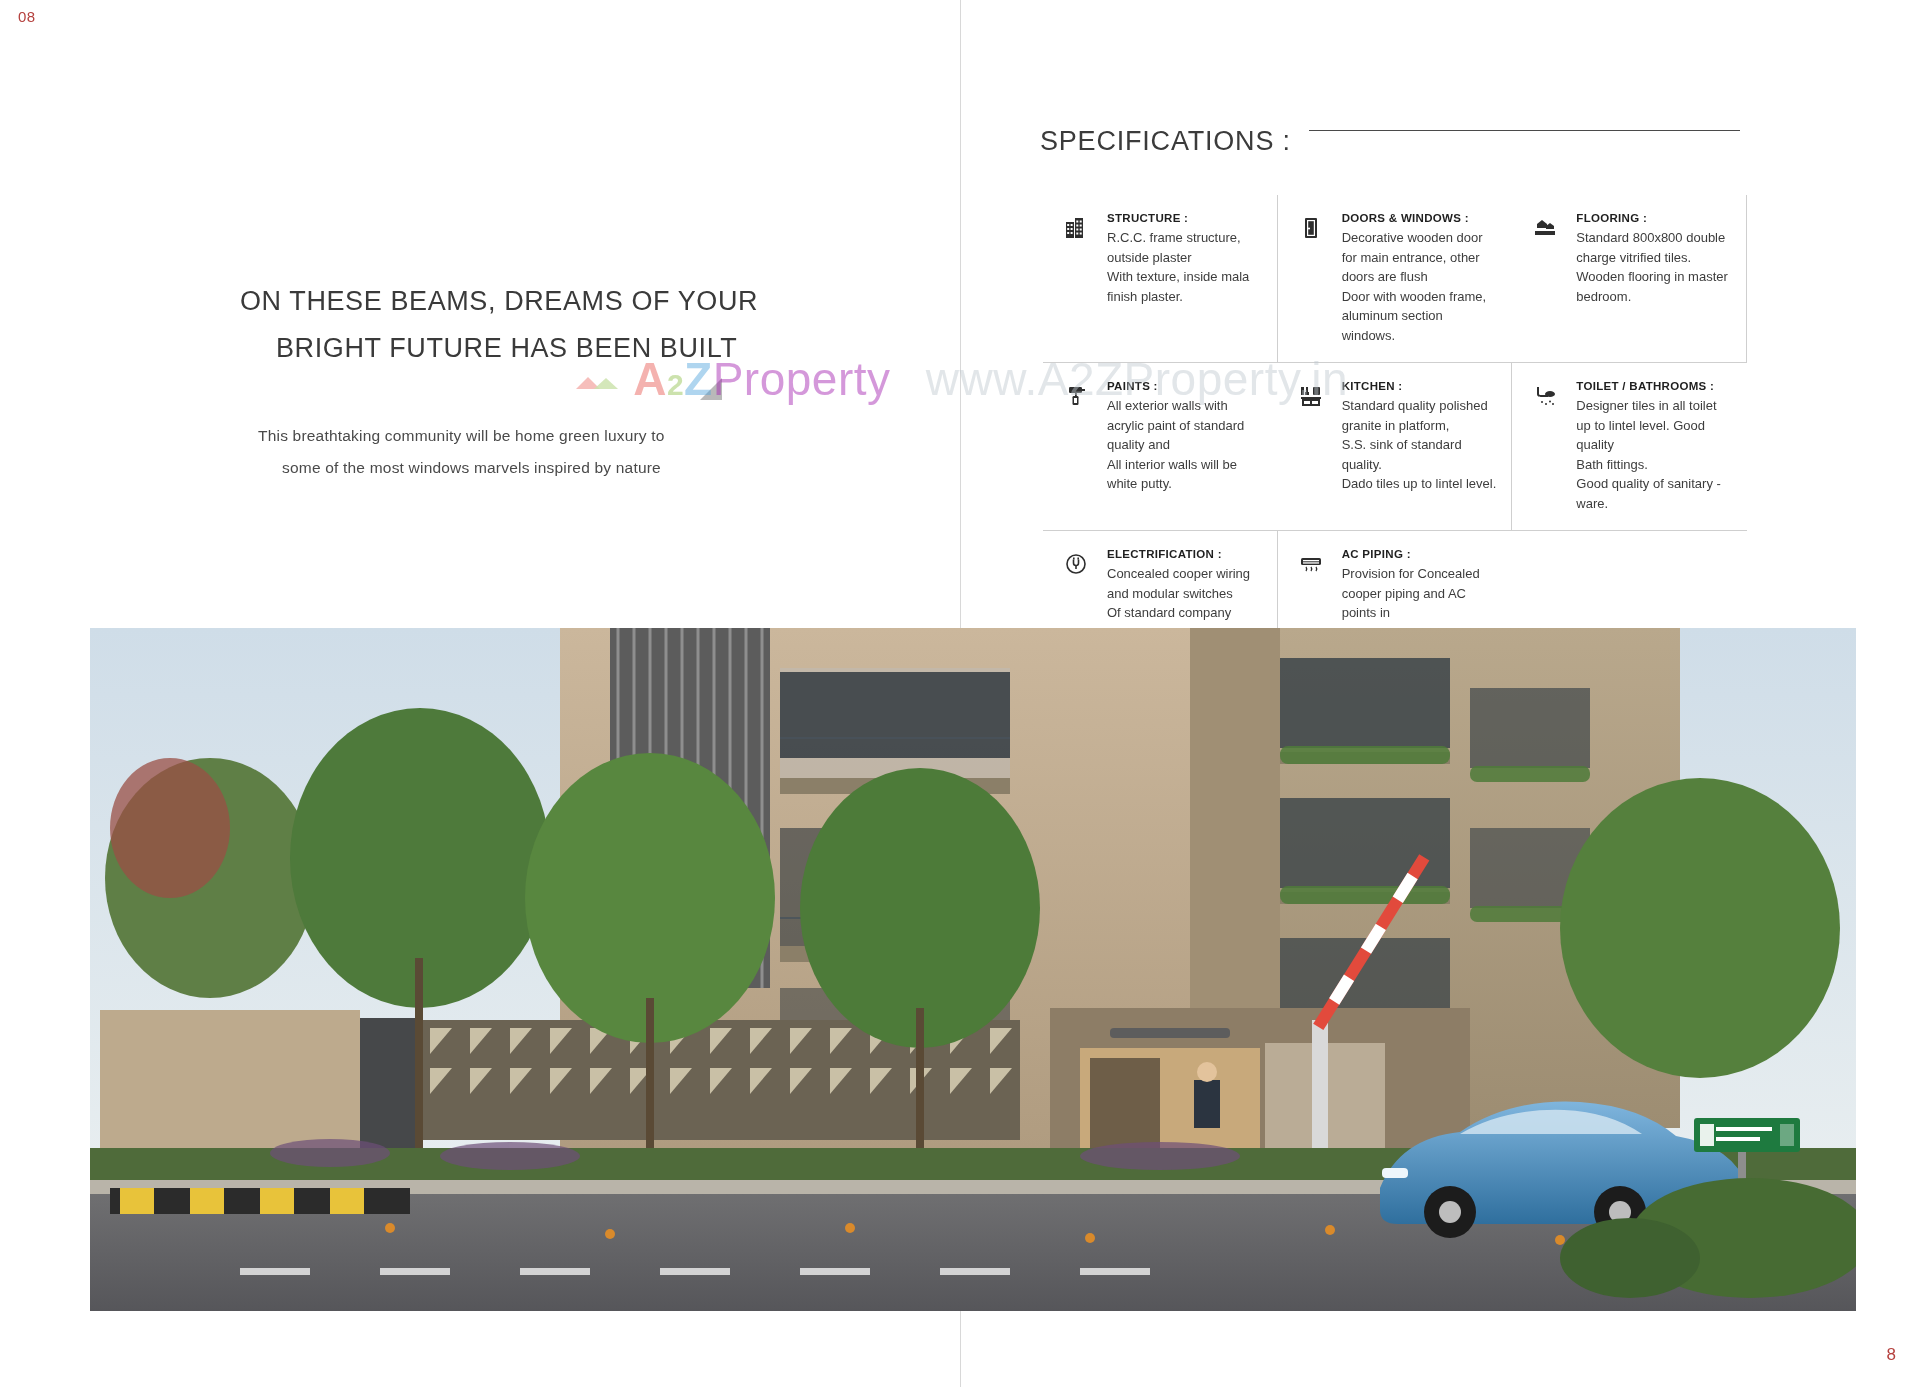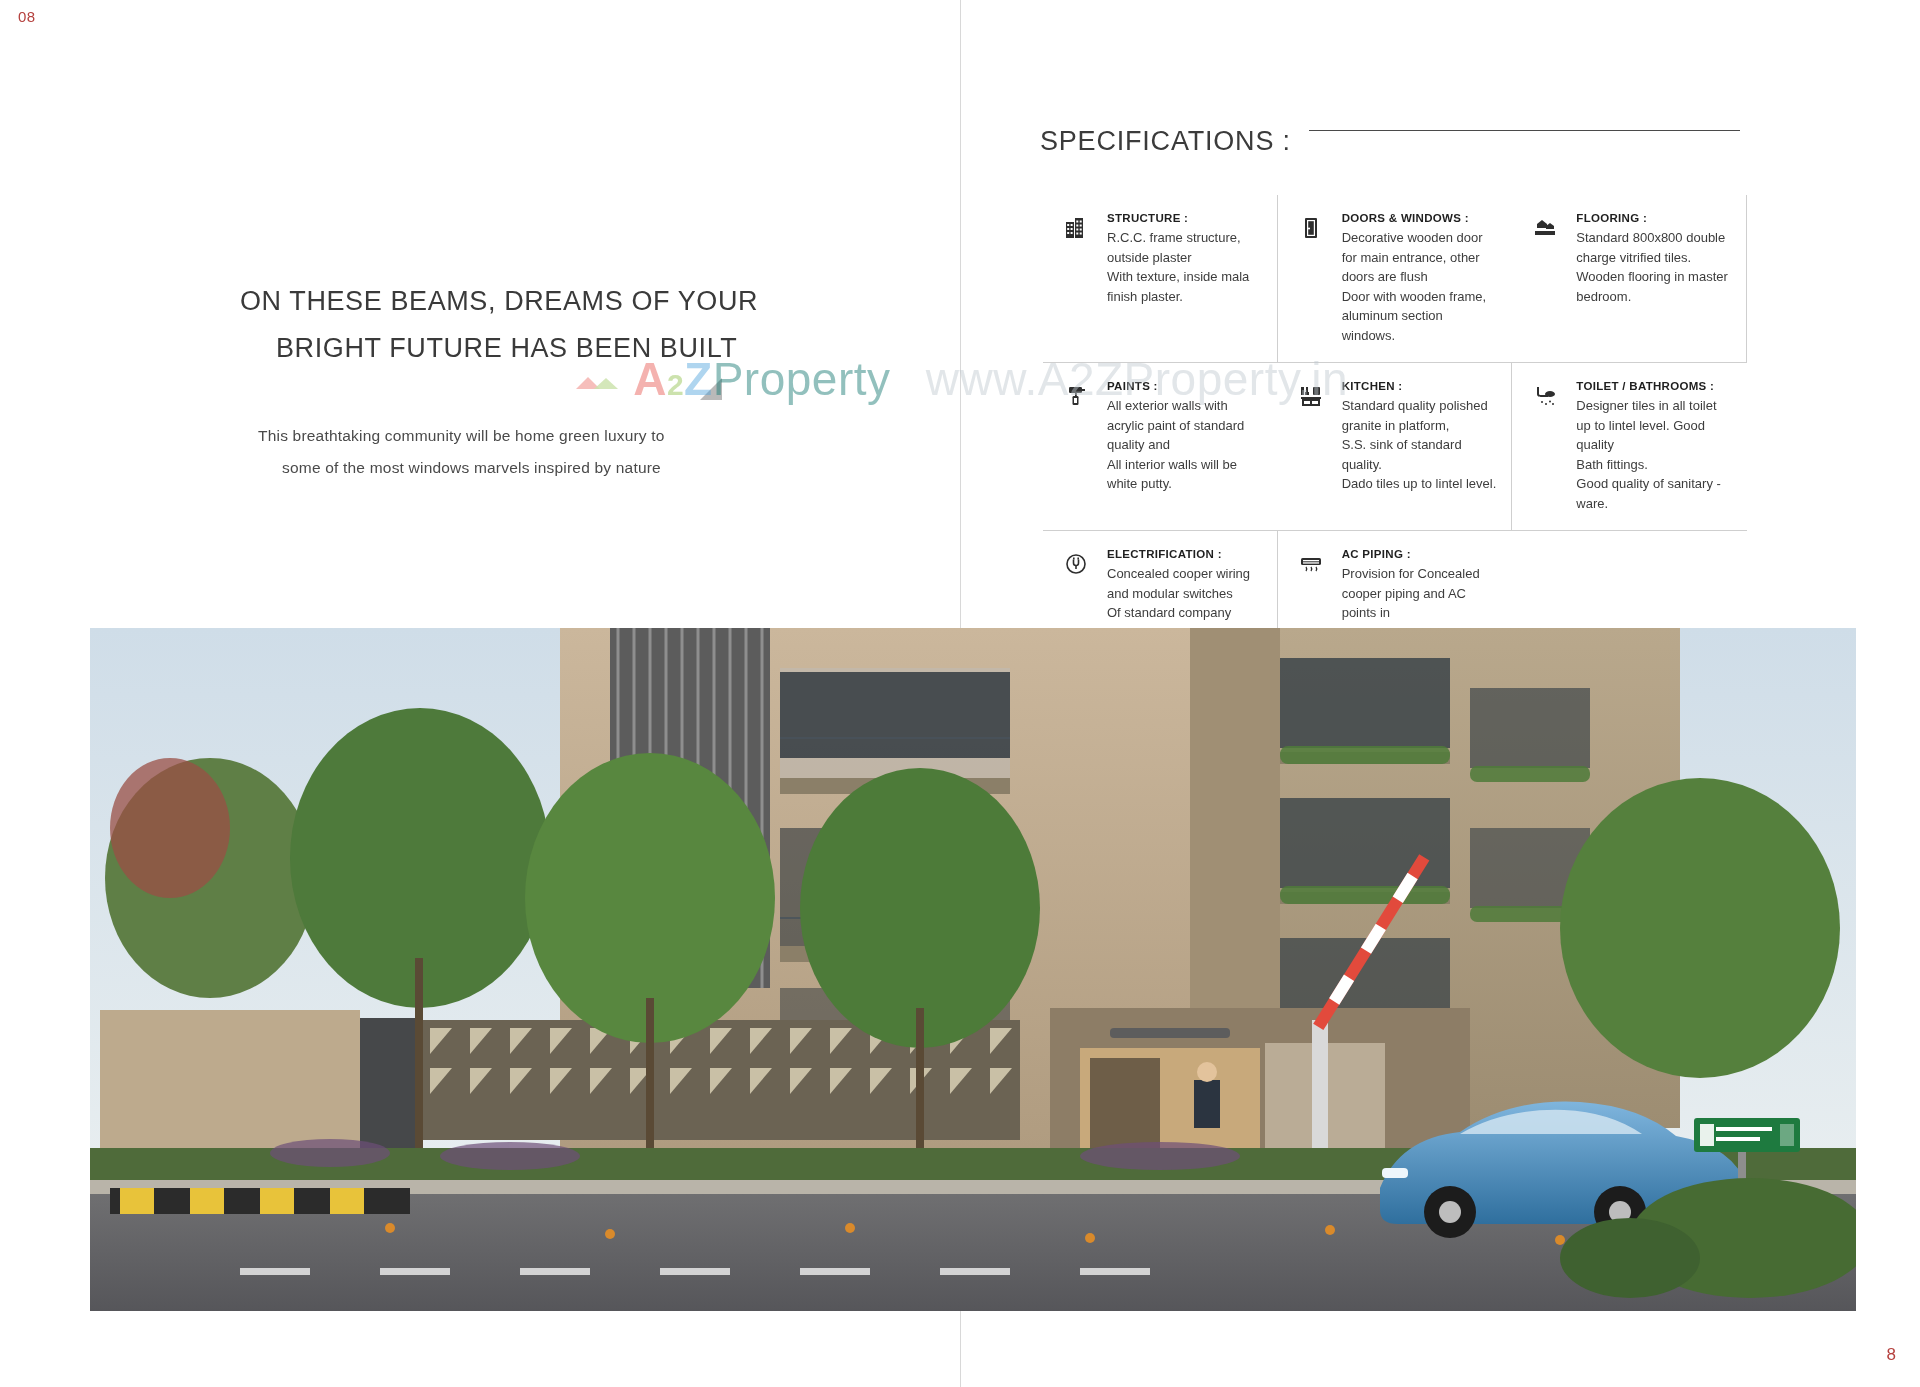--- a/index.html
+++ b/index.html
@@ -131,21 +131,21 @@
     pointer-events: none;
     z-index: 5;
     font-size: 46px;
     letter-spacing: .5px;
     white-space: nowrap;
     opacity: .45;
   }
   .wm-a { color: #e8574f; font-weight: bold; }
   .wm-2 { color: #8fc04b; font-weight: bold; font-size: 30px; }
   .wm-z { color: #4fa3dd; font-weight: bold; }
-  .wm-prop { color: #0f766e; }
+  .wm-prop { color: #a21caf; }
   .wm-url { color: #bfc8cf; margin-left: 22px; }
   .wm-roof {
     display: inline-block;
     width: 54px; height: 30px;
     vertical-align: -4px;
     margin-right: -6px;
   }
 
   
   .hero {

